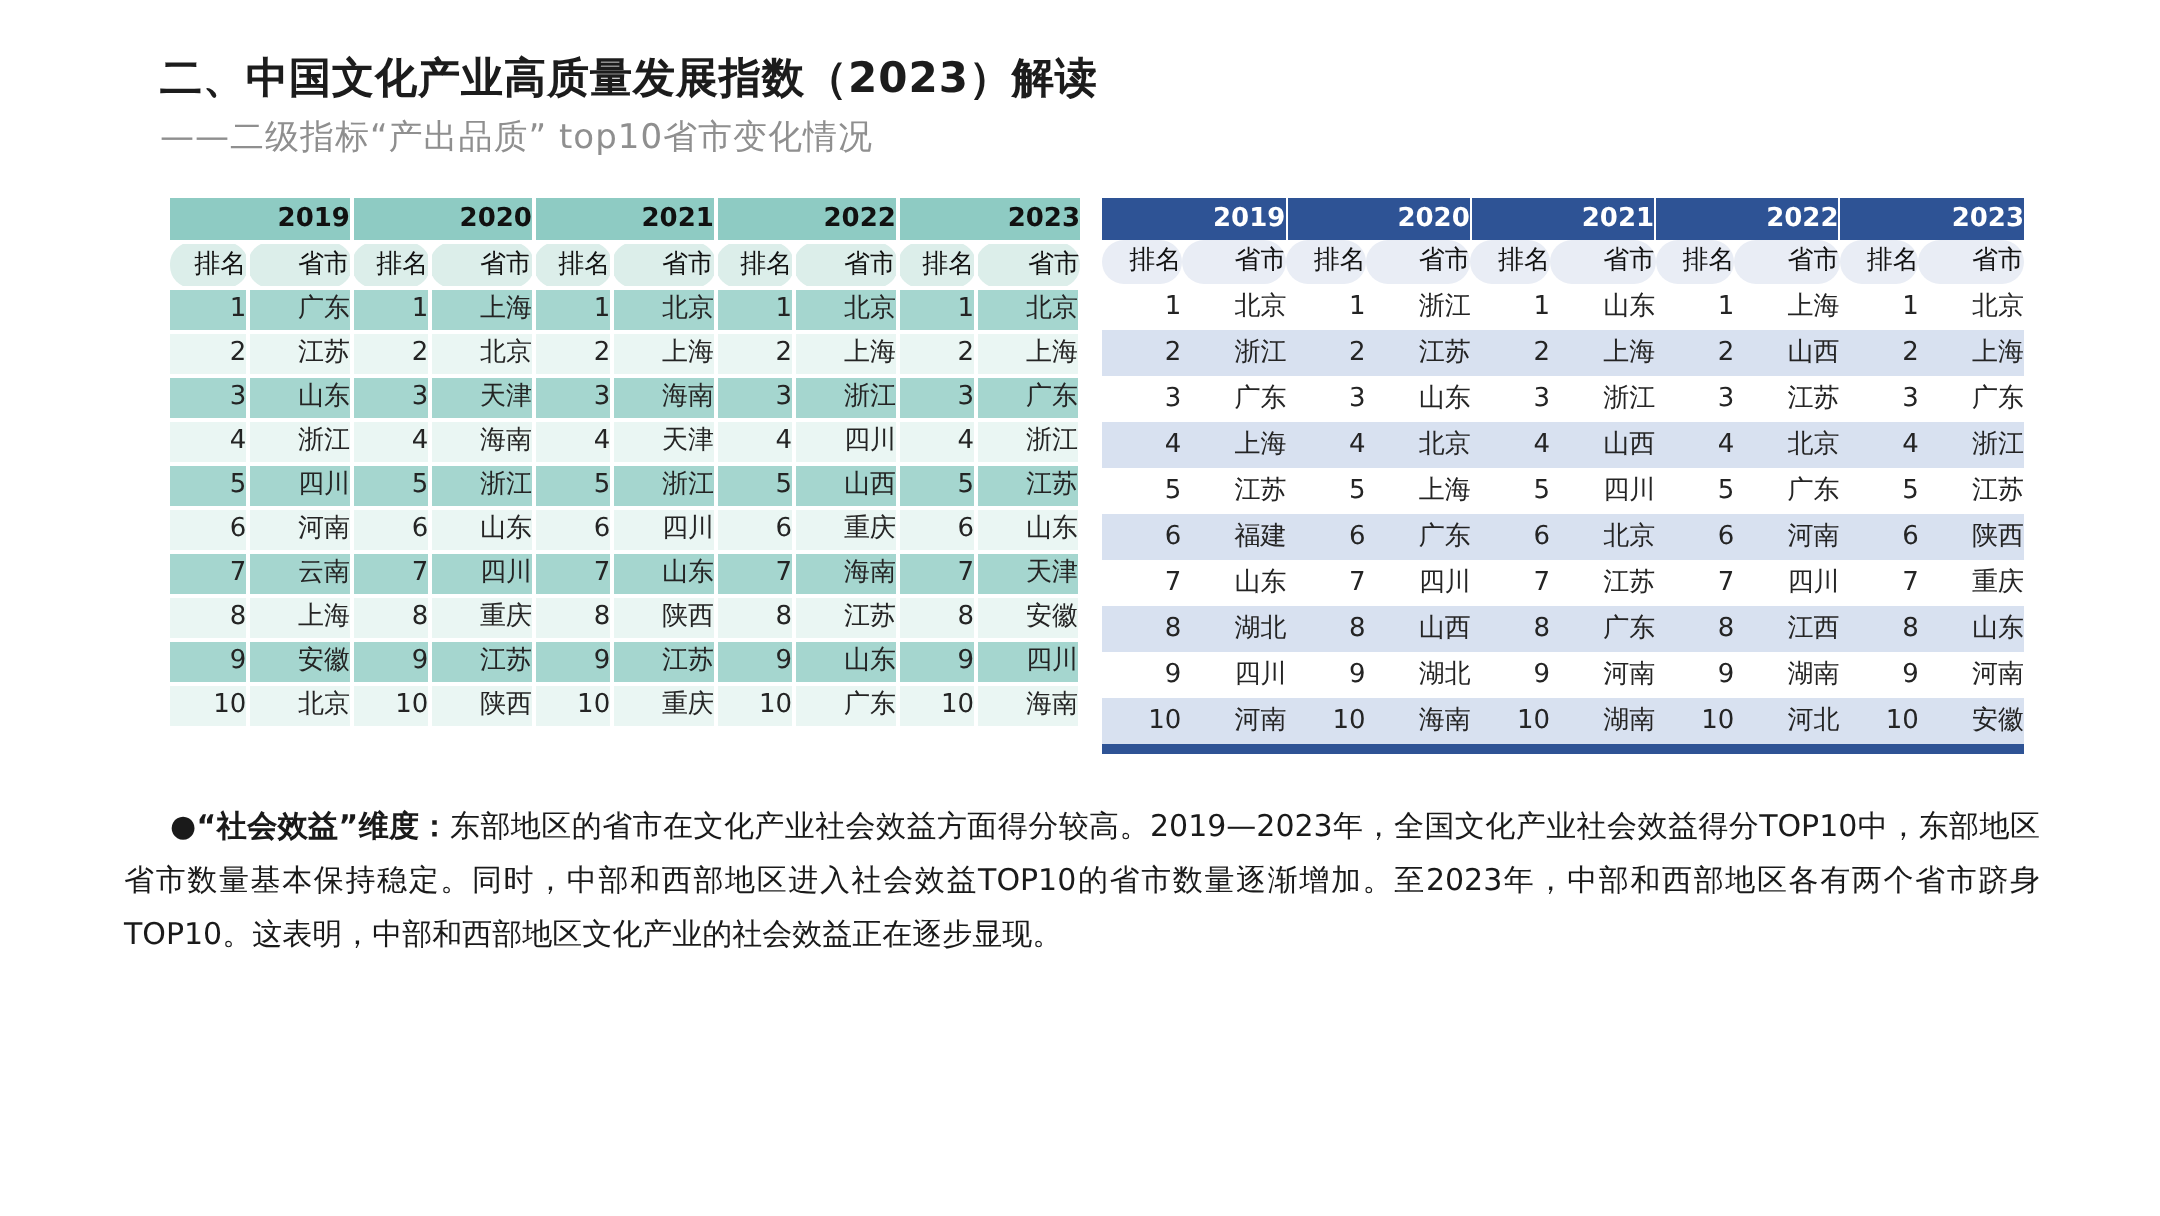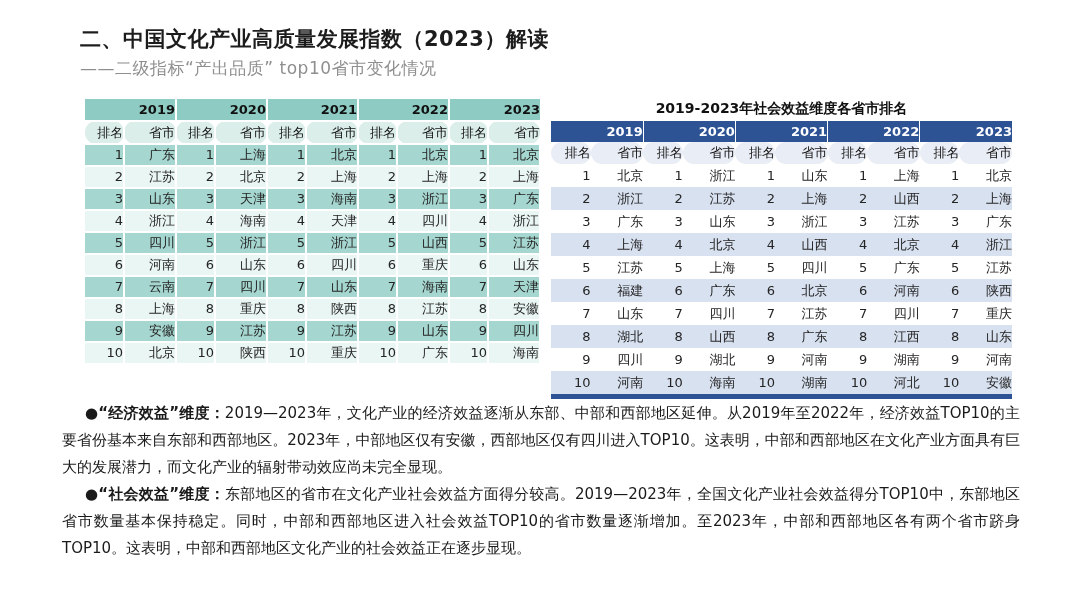--- a/index.html
+++ b/index.html
@@ -209,21 +209,20 @@
           <td>10</td>
           <td>广东</td>
           <td>10</td>
           <td>海南</td>
         </tr>
       </tbody>
     </table>
 </div>
 
 <div class="table-block social">
-  <div class="tbl-title">2019-2023年社会效益维度各省市排名</div>
   <table class="tbl tbl-blue">
       <colgroup>
         <col style="width: 8.6%;">
         <col style="width: 11.4%;">
         <col style="width: 8.6%;">
         <col style="width: 11.4%;">
         <col style="width: 8.6%;">
         <col style="width: 11.4%;">
         <col style="width: 8.6%;">
         <col style="width: 11.4%;">
@@ -370,15 +369,14 @@
           <td>10</td>
           <td>河北</td>
           <td>10</td>
           <td>安徽</td>
         </tr>
       </tbody>
     </table>
 </div>
 
 <div class="notes">
-  <p><span class="lead">●“经济效益”维度：</span><span>2019—2023年，文化产业的经济效益逐渐从东部、中部和西部地区延伸。从2019年至2022年，经济效益TOP10的主要省份基本来自东部和西部地区。2023年，中部地区仅有安徽，西部地区仅有四川进入TOP10。这表明，中部和西部地区在文化产业方面具有巨大的发展潜力，而文化产业的辐射带动效应尚未完全显现。</span></p>
   <p><span class="lead">●“社会效益”维度：</span><span>东部地区的省市在文化产业社会效益方面得分较高。2019—2023年，全国文化产业社会效益得分TOP10中，东部地区省市数量基本保持稳定。同时，中部和西部地区进入社会效益TOP10的省市数量逐渐增加。至2023年，中部和西部地区各有两个省市跻身TOP10。这表明，中部和西部地区文化产业的社会效益正在逐步显现。</span></p>
 </div>
 
 </body></html>

